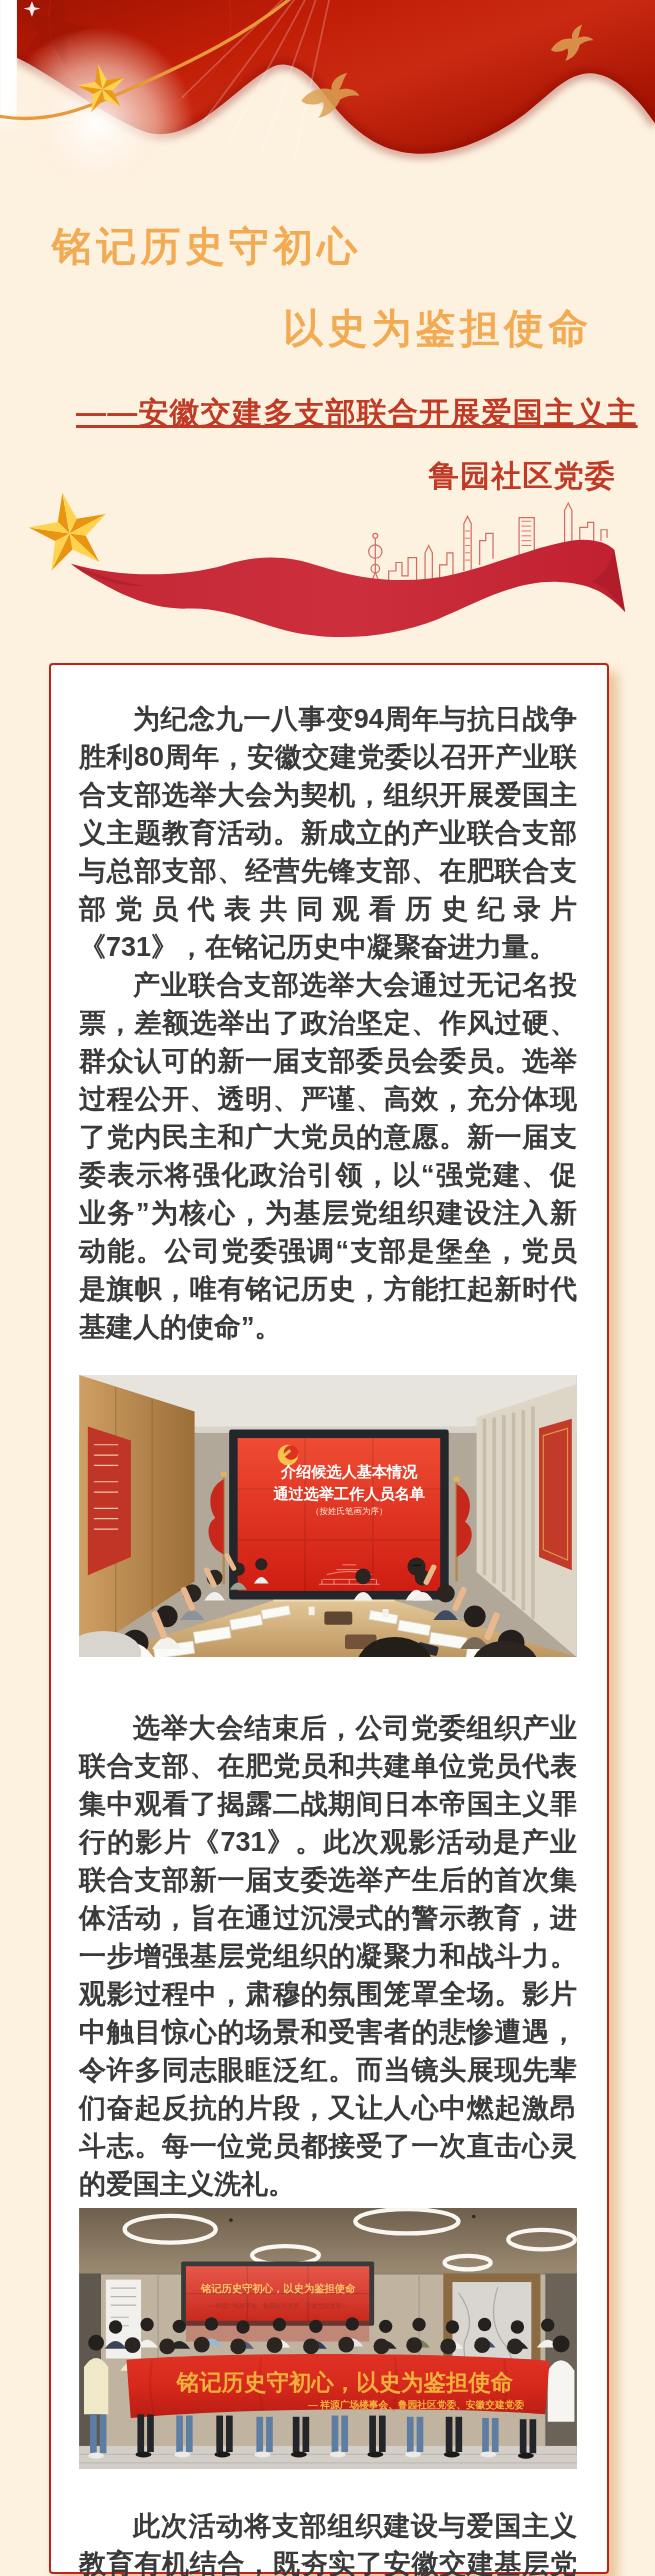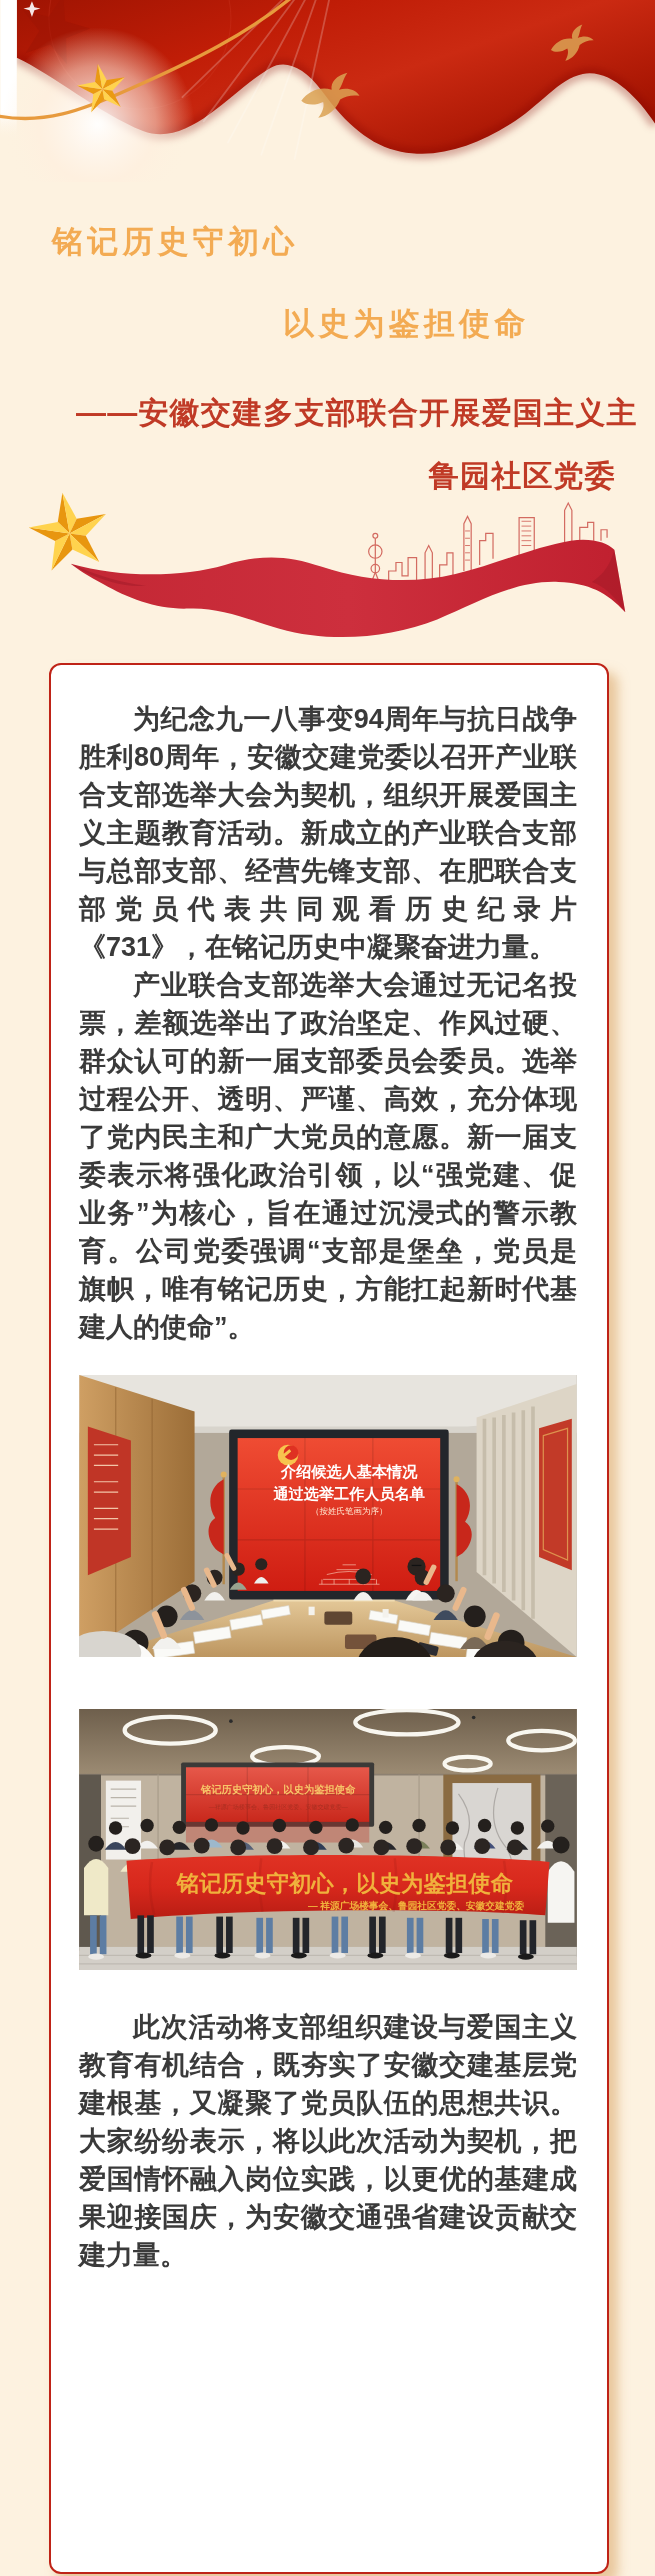--- a/index.html
+++ b/index.html
@@ -1,30 +1,30 @@
 <!DOCTYPE html>
 <html style="font-size:9.7px"><head>
 <meta charset="utf-8">
 <style>
   html,body{margin:0;padding:0;background:#fdf2e0;}
   .page{position:relative;width:656px;height:2576px;background:#fdf2e0;overflow:hidden;
         font-family:"Liberation Sans",sans-serif;}
   svg{display:block;}
   .hero{position:absolute;left:0;top:0;}
   .midband{position:absolute;left:0;top:480px;}
-  .title{position:absolute;font-weight:800;color:#f3ab53;font-size:31px;line-height:1;
+  .title{position:absolute;font-weight:800;color:#f3ab53;font-size:40px;line-height:1;
          letter-spacing:4.2px;white-space:nowrap;}
   .title.l1{left:52px;top:226px;}
   .title.l2{left:274px;top:308px;margin-left:9px;}
   .subtitle{position:absolute;font-weight:800;color:#c03a26;font-size:30px;line-height:1;
             letter-spacing:1.2px;white-space:nowrap;}
-  .subtitle.s1{left:76px;top:398px;}
+  .subtitle.s1{left:76px;top:398px;text-decoration:underline;}
   .subtitle.s2{right:40px;top:461px;}
   .card{position:absolute;left:49px;top:663px;width:556px;height:1907px;background:#ffffff;
-        border:2.4px solid #bf2317;border-radius:12px;
+        border:2.4px solid #bf2317;border-radius:4px;
         box-shadow:8.5px 9.7px 11px rgba(214,158,92,.5);}
   .article{position:absolute;left:28px;top:35px;width:498px;color:#3a3a3a;}
   .article p{margin:0;font-size:27px;line-height:38px;font-weight:600;text-align:justify;
              text-indent:2em;letter-spacing:0;}
   figure{margin:0;width:460px;}
   figure.ph1{margin:29px 0 52px 0;}
   figure.ph2{margin:4.9px 0 38px 0;text-align:right;}
 </style>
 </head>
 <body>
@@ -164,21 +164,21 @@
       <polygon points="114,88 84.2,149.1 90.2,100.7" fill="#ffd34e"></polygon>
       <polygon points="114,88 90.2,100.7 46.7,78.5" fill="#e8960f"></polygon>
       <polygon points="114,88 46.7,78.5 94.6,69.2" fill="#ffd34e"></polygon>
     </g>
   </svg>
 
   <div class="card">
     <div class="article">
 
       <p>为纪念九一八事变94周年与抗日战争胜利80周年，安徽交建党委以召开产业联合支部选举大会为契机，组织开展爱国主义主题教育活动。新成立的产业联合支部与总部支部、经营先锋支部、在肥联合支部党员代表共同观看历史纪录片《731》，在铭记历史中凝聚奋进力量。</p>
-      <p>产业联合支部选举大会通过无记名投票，差额选举出了政治坚定、作风过硬、群众认可的新一届支部委员会委员。选举过程公开、透明、严谨、高效，充分体现了党内民主和广大党员的意愿。新一届支委表示将强化政治引领，以“强党建、促业务”为核心，旨在通过沉浸式的警示教育。公司党委强调“支部是堡垒，党员是旗帜，唯有铭记历史，方能扛起新时代基建人的使命”。</p>
+      <p>产业联合支部选举大会通过无记名投票，差额选举出了政治坚定、作风过硬、群众认可的新一届支部委员会委员。选举过程公开、透明、严谨、高效，充分体现了党内民主和广大党员的意愿。新一届支委表示将强化政治引领，以“强党建、促业务”为核心，为基层党组织建设注入新动能。公司党委强调“支部是堡垒，党员是旗帜，唯有铭记历史，方能扛起新时代基建人的使命”。</p>
 
       <figure class="ph1">
         <svg width="498" height="282" viewBox="0 0 820 465">
           <defs>
             <linearGradient id="gSlide1" x1="0" y1="0" x2="0" y2="1">
               <stop offset="0" stop-color="#ef4c33"></stop>
                 <stop offset="1" stop-color="#cf1d12"></stop>
             </linearGradient>
             <linearGradient id="gWood" x1="0" y1="0" x2="1" y2="0">
               <stop offset="0" stop-color="#cf9f63"></stop>
@@ -323,20 +323,21 @@
               </g>
 
             <ellipse cx="40" cy="458" rx="62" ry="36" fill="#d8d5cf"></ellipse>
             <ellipse cx="520" cy="478" rx="62" ry="46" fill="#241e19"></ellipse>
             <ellipse cx="520" cy="500" rx="24" ry="12" fill="#e8e4da"></ellipse>
             <ellipse cx="702" cy="480" rx="55" ry="42" fill="#2b2420"></ellipse>
           </g>
         </svg>
       </figure>
 
+      <p>选举大会结束后，公司党委组织产业联合支部、在肥党员和共建单位党员代表集中观看了揭露二战期间日本帝国主义罪行的影片《731》。此次观影活动是产业联合支部新一届支委选举产生后的首次集体活动，旨在通过沉浸式的警示教育，进一步增强基层党组织的凝聚力和战斗力。观影过程中，肃穆的氛围笼罩全场。影片中触目惊心的场景和受害者的悲惨遭遇，令许多同志眼眶泛红。而当镜头展现先辈们奋起反抗的片段，又让人心中燃起激昂斗志。每一位党员都接受了一次直击心灵的爱国主义洗礼。</p>
 
       <figure class="ph2">
         <svg width="498" height="261" viewBox="0 0 820 430">
           <defs>
             <linearGradient id="gCeil2" x1="0" y1="0" x2="0" y2="1">
               <stop offset="0" stop-color="#6e5f4c"></stop>
                 <stop offset="1" stop-color="#9c8b73"></stop>
             </linearGradient>
             <linearGradient id="gSlide2" x1="0" y1="0" x2="0" y2="1">
               <stop offset="0" stop-color="#e6584a"></stop>

